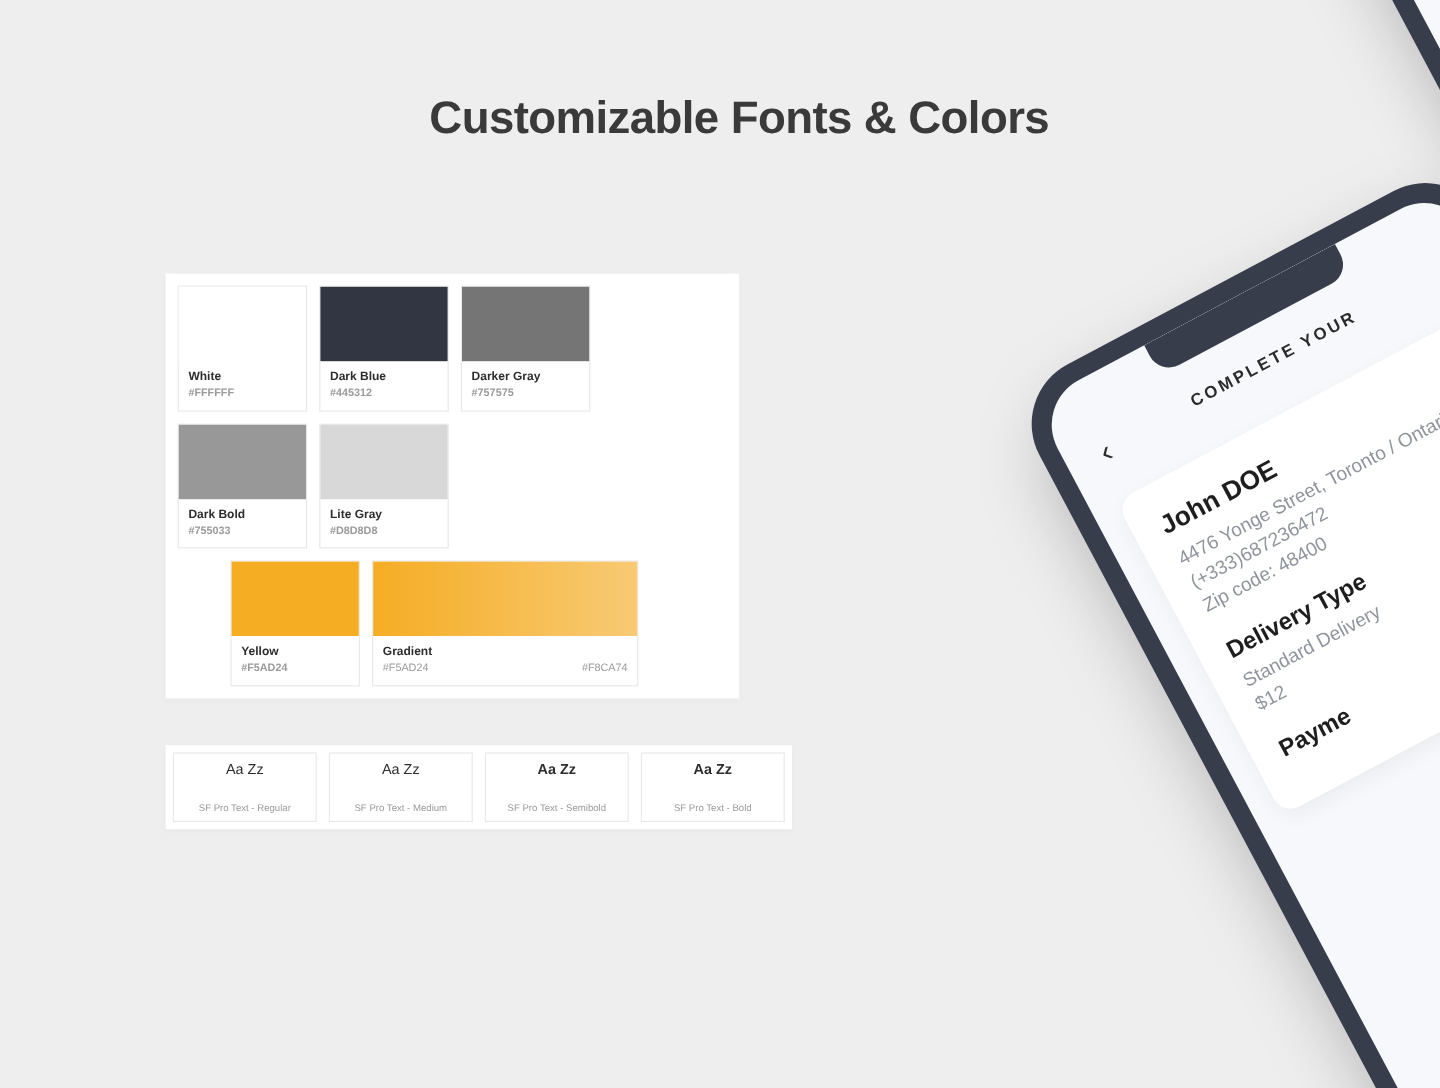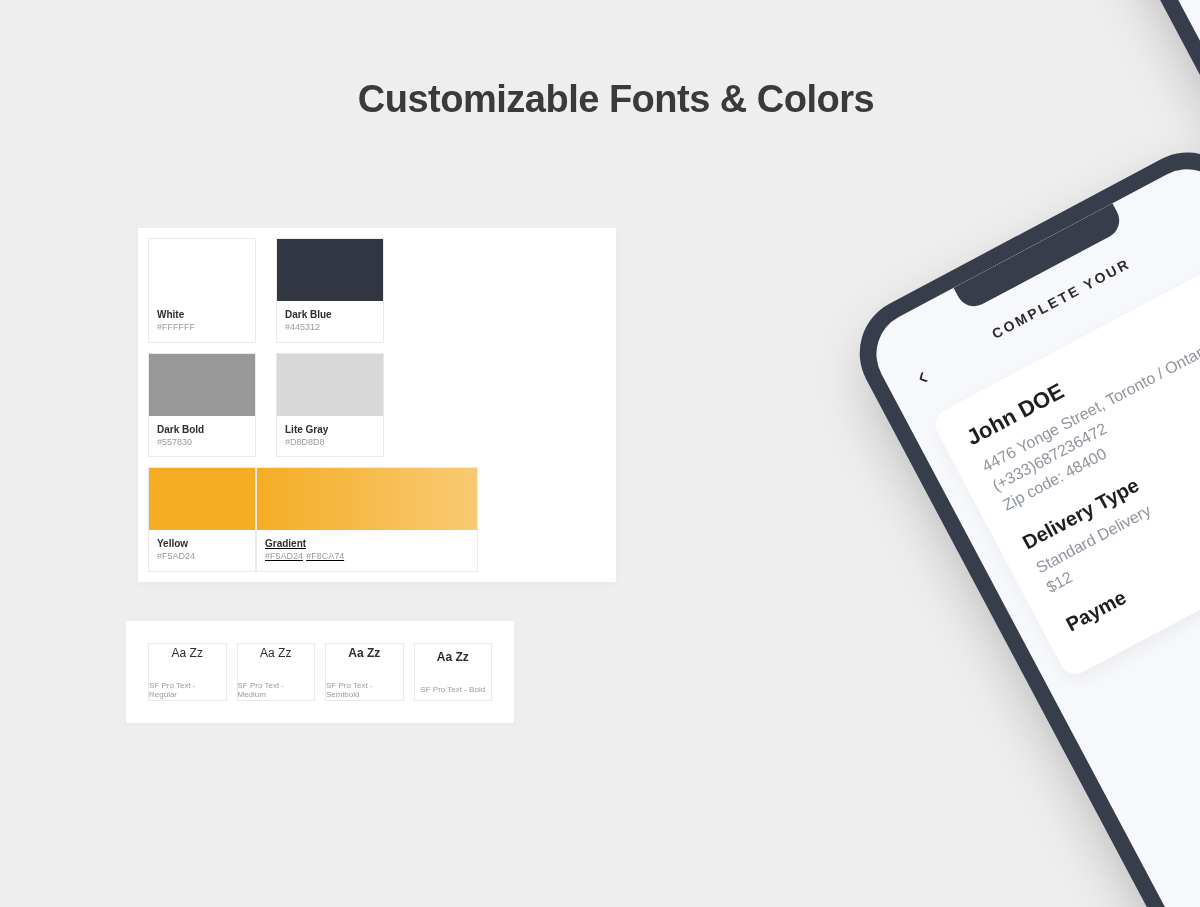--- a/index.html
+++ b/index.html
@@ -25,71 +25,71 @@
   
   .colors-panel {
     position: absolute;
     left: 138px;
     top: 228px;
     width: 478px;
     background: #ffffff;
     padding: 10px 10px 6px 10px;
     box-shadow: 0 2px 6px rgba(0,0,0,0.03);
   }
-  .swatch-row { display: flex; gap: 20px; margin-bottom: 10px; }
+  .swatch-row { display: flex; gap: 10px; margin-bottom: 10px; }
   .swatch {
     border: 1px solid #e9e9e9;
     width: 108px;
   }
   .swatch .chip {
     width: 100%;
     height: 62px;
   }
   .swatch .meta {
     padding: 7px 8px 8px 8px;
   }
   .swatch .label {
     font-size: 10px;
     font-weight: 700;
     color: #2d2d2d;
     line-height: 1.3;
   }
   .swatch .hex {
     font-size: 9px;
-    font-weight: 400;
+    font-weight: 700;
     color: #9a9a9a;
     line-height: 1.3;
     margin-top: 1px;
   }
 
-  .gradient-row { display: flex; gap: 0; margin-bottom: 4px; }
+  .gradient-row { display: flex; gap: 10px; margin-bottom: 4px; margin-left: 44px; }
   .swatch-yellow { width: 108px; }
   .swatch-gradient {
     border: 1px solid #e9e9e9;
     width: 222px;
   }
   .swatch-gradient .chip { height: 62px; width: 100%; }
   .swatch-gradient .meta {
     padding: 7px 8px 8px 8px;
     display: flex;
+    justify-content: space-between;
     align-items: flex-start;
-    text-decoration: underline;
   }
   .swatch-gradient .left .label { font-size: 10px; font-weight: 700; color: #2d2d2d; line-height:1.3; }
   .swatch-gradient .left .hex { font-size: 9px; color: #9a9a9a; line-height:1.3; margin-top:1px; }
   .swatch-gradient .right-hex { font-size: 9px; color: #9a9a9a; margin-top: 14px; }
 
   
   .fonts-panel {
     position: absolute;
-    left: 126px;
+    left: 138px;
     top: 621px;
-    width: 388px;
+    width: 522px;
     background: #ffffff;
-    padding: 22px;
+    padding: 6px;
     box-shadow: 0 2px 6px rgba(0,0,0,0.03);
     display: flex;
     gap: 10px;
   }
   .font-card {
     border: 1px solid #e9e9e9;
     flex: 1;
     height: 58px;
     display: flex;
     flex-direction: column;
@@ -202,27 +202,34 @@
             <div class="hex">#FFFFFF</div>
           </div>
         </div>
         <div class="swatch">
           <div class="chip" style="background: rgb(50, 54, 67);"></div>
           <div class="meta">
             <div class="label">Dark Blue</div>
             <div class="hex">#445312</div>
           </div>
         </div>
+        <div class="swatch">
+          <div class="chip" style="background: rgb(117, 117, 117);"></div>
+          <div class="meta">
+            <div class="label">Darker Gray</div>
+            <div class="hex">#757575</div>
+          </div>
+        </div>
       </div>
       <div class="swatch-row">
         <div class="swatch">
           <div class="chip" style="background: rgb(152, 152, 152);"></div>
           <div class="meta">
             <div class="label">Dark Bold</div>
-            <div class="hex">#557830</div>
+            <div class="hex">#755033</div>
           </div>
         </div>
         <div class="swatch">
           <div class="chip" style="background: rgb(216, 216, 216);"></div>
           <div class="meta">
             <div class="label">Lite Gray</div>
             <div class="hex">#D8D8D8</div>
           </div>
         </div>
       </div>

